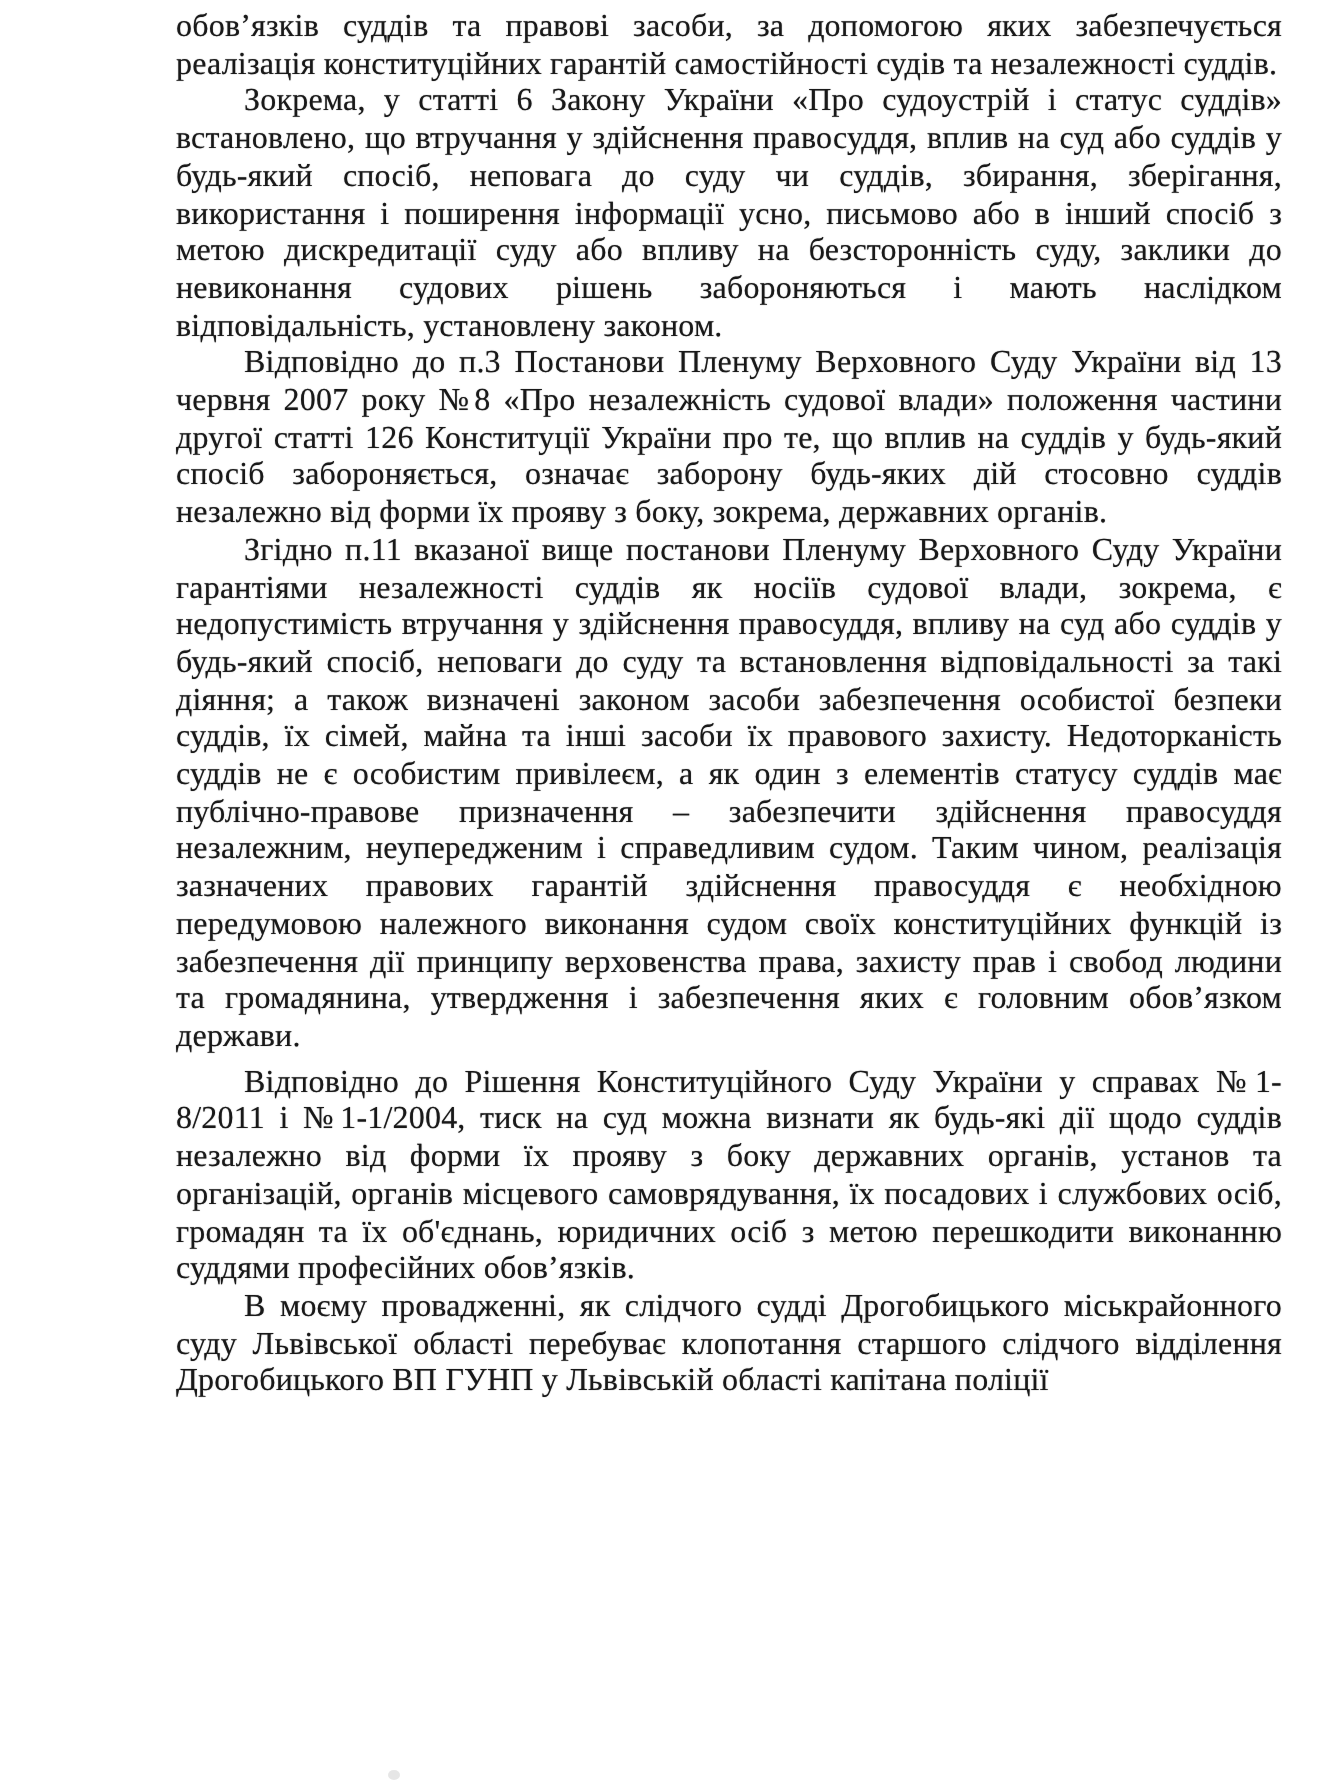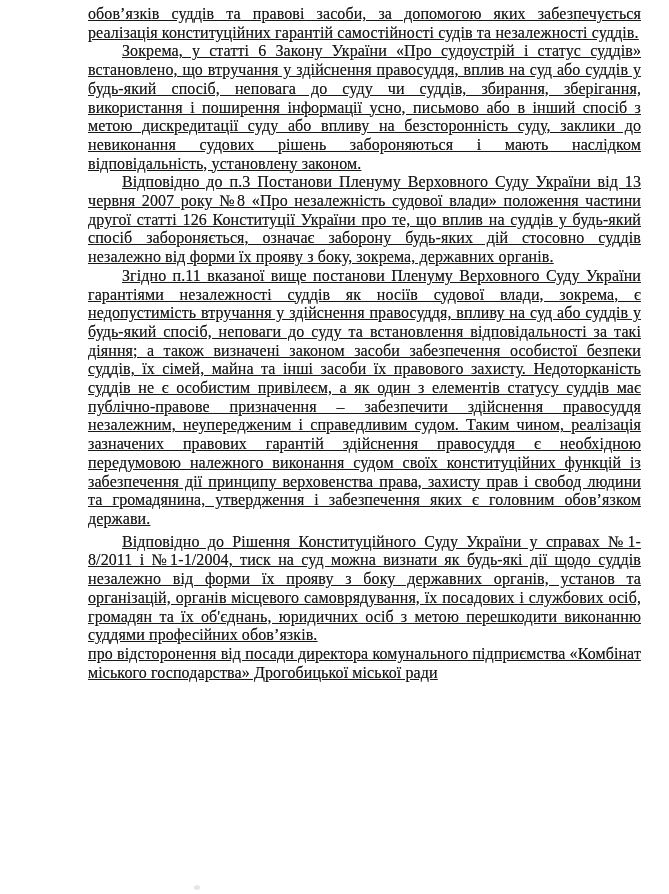--- a/index.html
+++ b/index.html
@@ -24,21 +24,20 @@
     position: absolute;
     left: 88px;
     top: 5px;
     width: 553px;
     text-align: justify;
     font-size: 16px;
     line-height: 18.7px;
     letter-spacing: 0.1px;
     
     text-shadow: 0 0 0.55px rgba(0,0,0,0.55);
-    text-decoration: underline;
   }
   .para {
     margin: 0;
     padding: 0;
     text-indent: 34px;
   }
   .para.no-indent {
     text-indent: 0;
   }
   .para.gap-before {
@@ -58,16 +57,16 @@
 </head>
 <body>
 
 <div class="page">
   <div class="text-column">
     <p class="para no-indent">обов’язків суддів та правові засоби, за допомогою яких забезпечується реалізація конституційних гарантій самостійності судів та незалежності суддів.</p>
     <p class="para">Зокрема, у статті 6 Закону України «Про судоустрій і статус суддів» встановлено, що втручання у здійснення правосуддя, вплив на суд або суддів у будь-який спосіб, неповага до суду чи суддів, збирання, зберігання, використання і поширення інформації усно, письмово  або в інший спосіб з метою дискредитації суду або впливу на безсторонність суду, заклики до невиконання судових рішень забороняються і мають наслідком відповідальність, установлену законом.</p>
     <p class="para">Відповідно до п.3 Постанови Пленуму Верховного Суду України від 13 червня 2007 року №8 «Про незалежність судової влади» положення частини другої статті 126 Конституції України про те, що вплив на суддів у будь-який спосіб забороняється, означає заборону будь-яких дій стосовно суддів незалежно від форми їх прояву з боку, зокрема, державних органів.</p>
     <p class="para">Згідно п.11 вказаної вище постанови Пленуму Верховного Суду України гарантіями незалежності суддів як носіїв судової влади, зокрема, є недопустимість втручання у здійснення правосуддя, впливу на суд або суддів у будь-який спосіб, неповаги до суду та встановлення відповідальності за такі діяння; а також визначені законом засоби забезпечення особистої безпеки суддів, їх сімей, майна та інші засоби їх правового захисту. Недоторканість суддів не є особистим привілеєм, а як один з елементів статусу суддів має публічно-правове призначення – забезпечити здійснення правосуддя незалежним, неупередженим і справедливим судом. Таким чином, реалізація зазначених правових гарантій здійснення правосуддя є необхідною передумовою належного виконання судом своїх конституційних функцій із забезпечення дії принципу верховенства права, захисту прав і свобод людини та громадянина, утвердження і забезпечення яких є головним обов’язком держави.</p>
     <p class="para gap-before">Відповідно до Рішення Конституційного Суду України у справах №1-8/2011 і №1-1/2004, тиск на суд можна визнати як будь-які дії щодо суддів незалежно від форми їх прояву з боку державних органів, установ та організацій, органів місцевого самоврядування, їх посадових і службових осіб, громадян та їх об'єднань, юридичних осіб з метою перешкодити виконанню суддями професійних обов’язків.</p>
-    <p class="para no-indent">про відсторонення від посади директора комунального підприємства «Комбінат міського господарства» Дрогобицької міської ради</p>
+    <p class="para">В моєму провадженні, як слідчого судді Дрогобицького міськрайонного суду Львівської області перебуває клопотання старшого слідчого відділення Дрогобицького ВП ГУНП у Львівській області капітана поліції</p>
   </div>
   <div class="scan-speck"></div>
 </div>
 
 </body></html>

